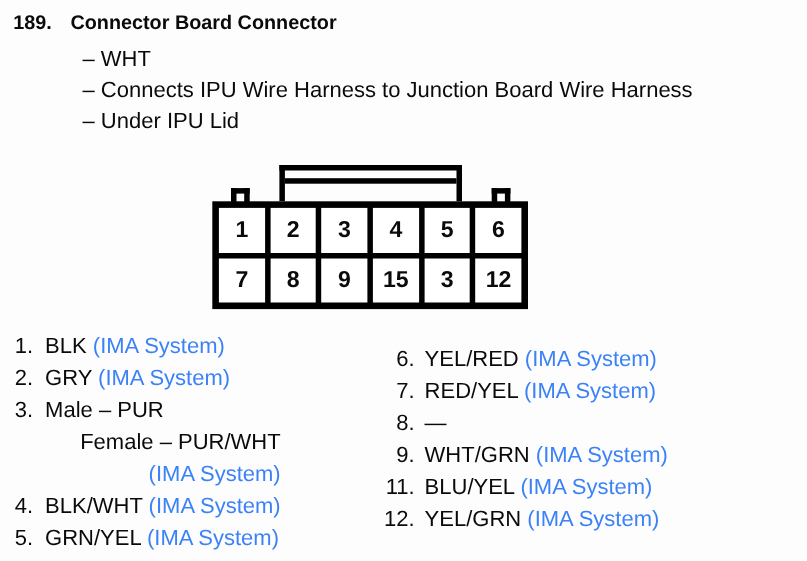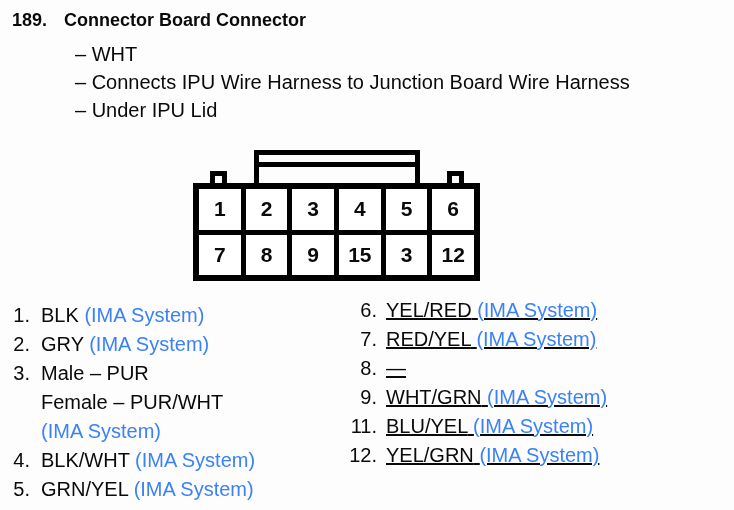--- a/index.html
+++ b/index.html
@@ -59,28 +59,28 @@
   }
   .conn-cell {
     background: #fff;
     display: flex; align-items: center; justify-content: center;
     font-weight: bold; font-size: 21px;
   }
 
   
   .pins { position: absolute; font-size: 20px; }
   .pins-left  { left: 10px;  top: 301px; }
-  .pins-right { left: 345px; top: 296px; text-decoration: underline; }
+  .pins-right { left: 345px; top: 313px; }
   .pin-row { line-height: 29px; white-space: nowrap; }
   .pin-num {
     display: inline-block; text-align: right;
   }
   .pins-left  .pin-num { width: 20px; margin-right: 11px; }
   .pins-right .pin-num { width: 32px; margin-right: 9px; }
-  .pins-left  .pin-cont { margin-left: 31px; }
+  .pins-left  .pin-cont { margin-left: 31px; text-align: right; }
   .pin-sys { color: #3b82f6; }
 </style>
 </head>
 <body>
 
 <div class="header">
   <span class="header-number">189.</span>
   <span>Connector Board Connector</span>
 </div>
 

